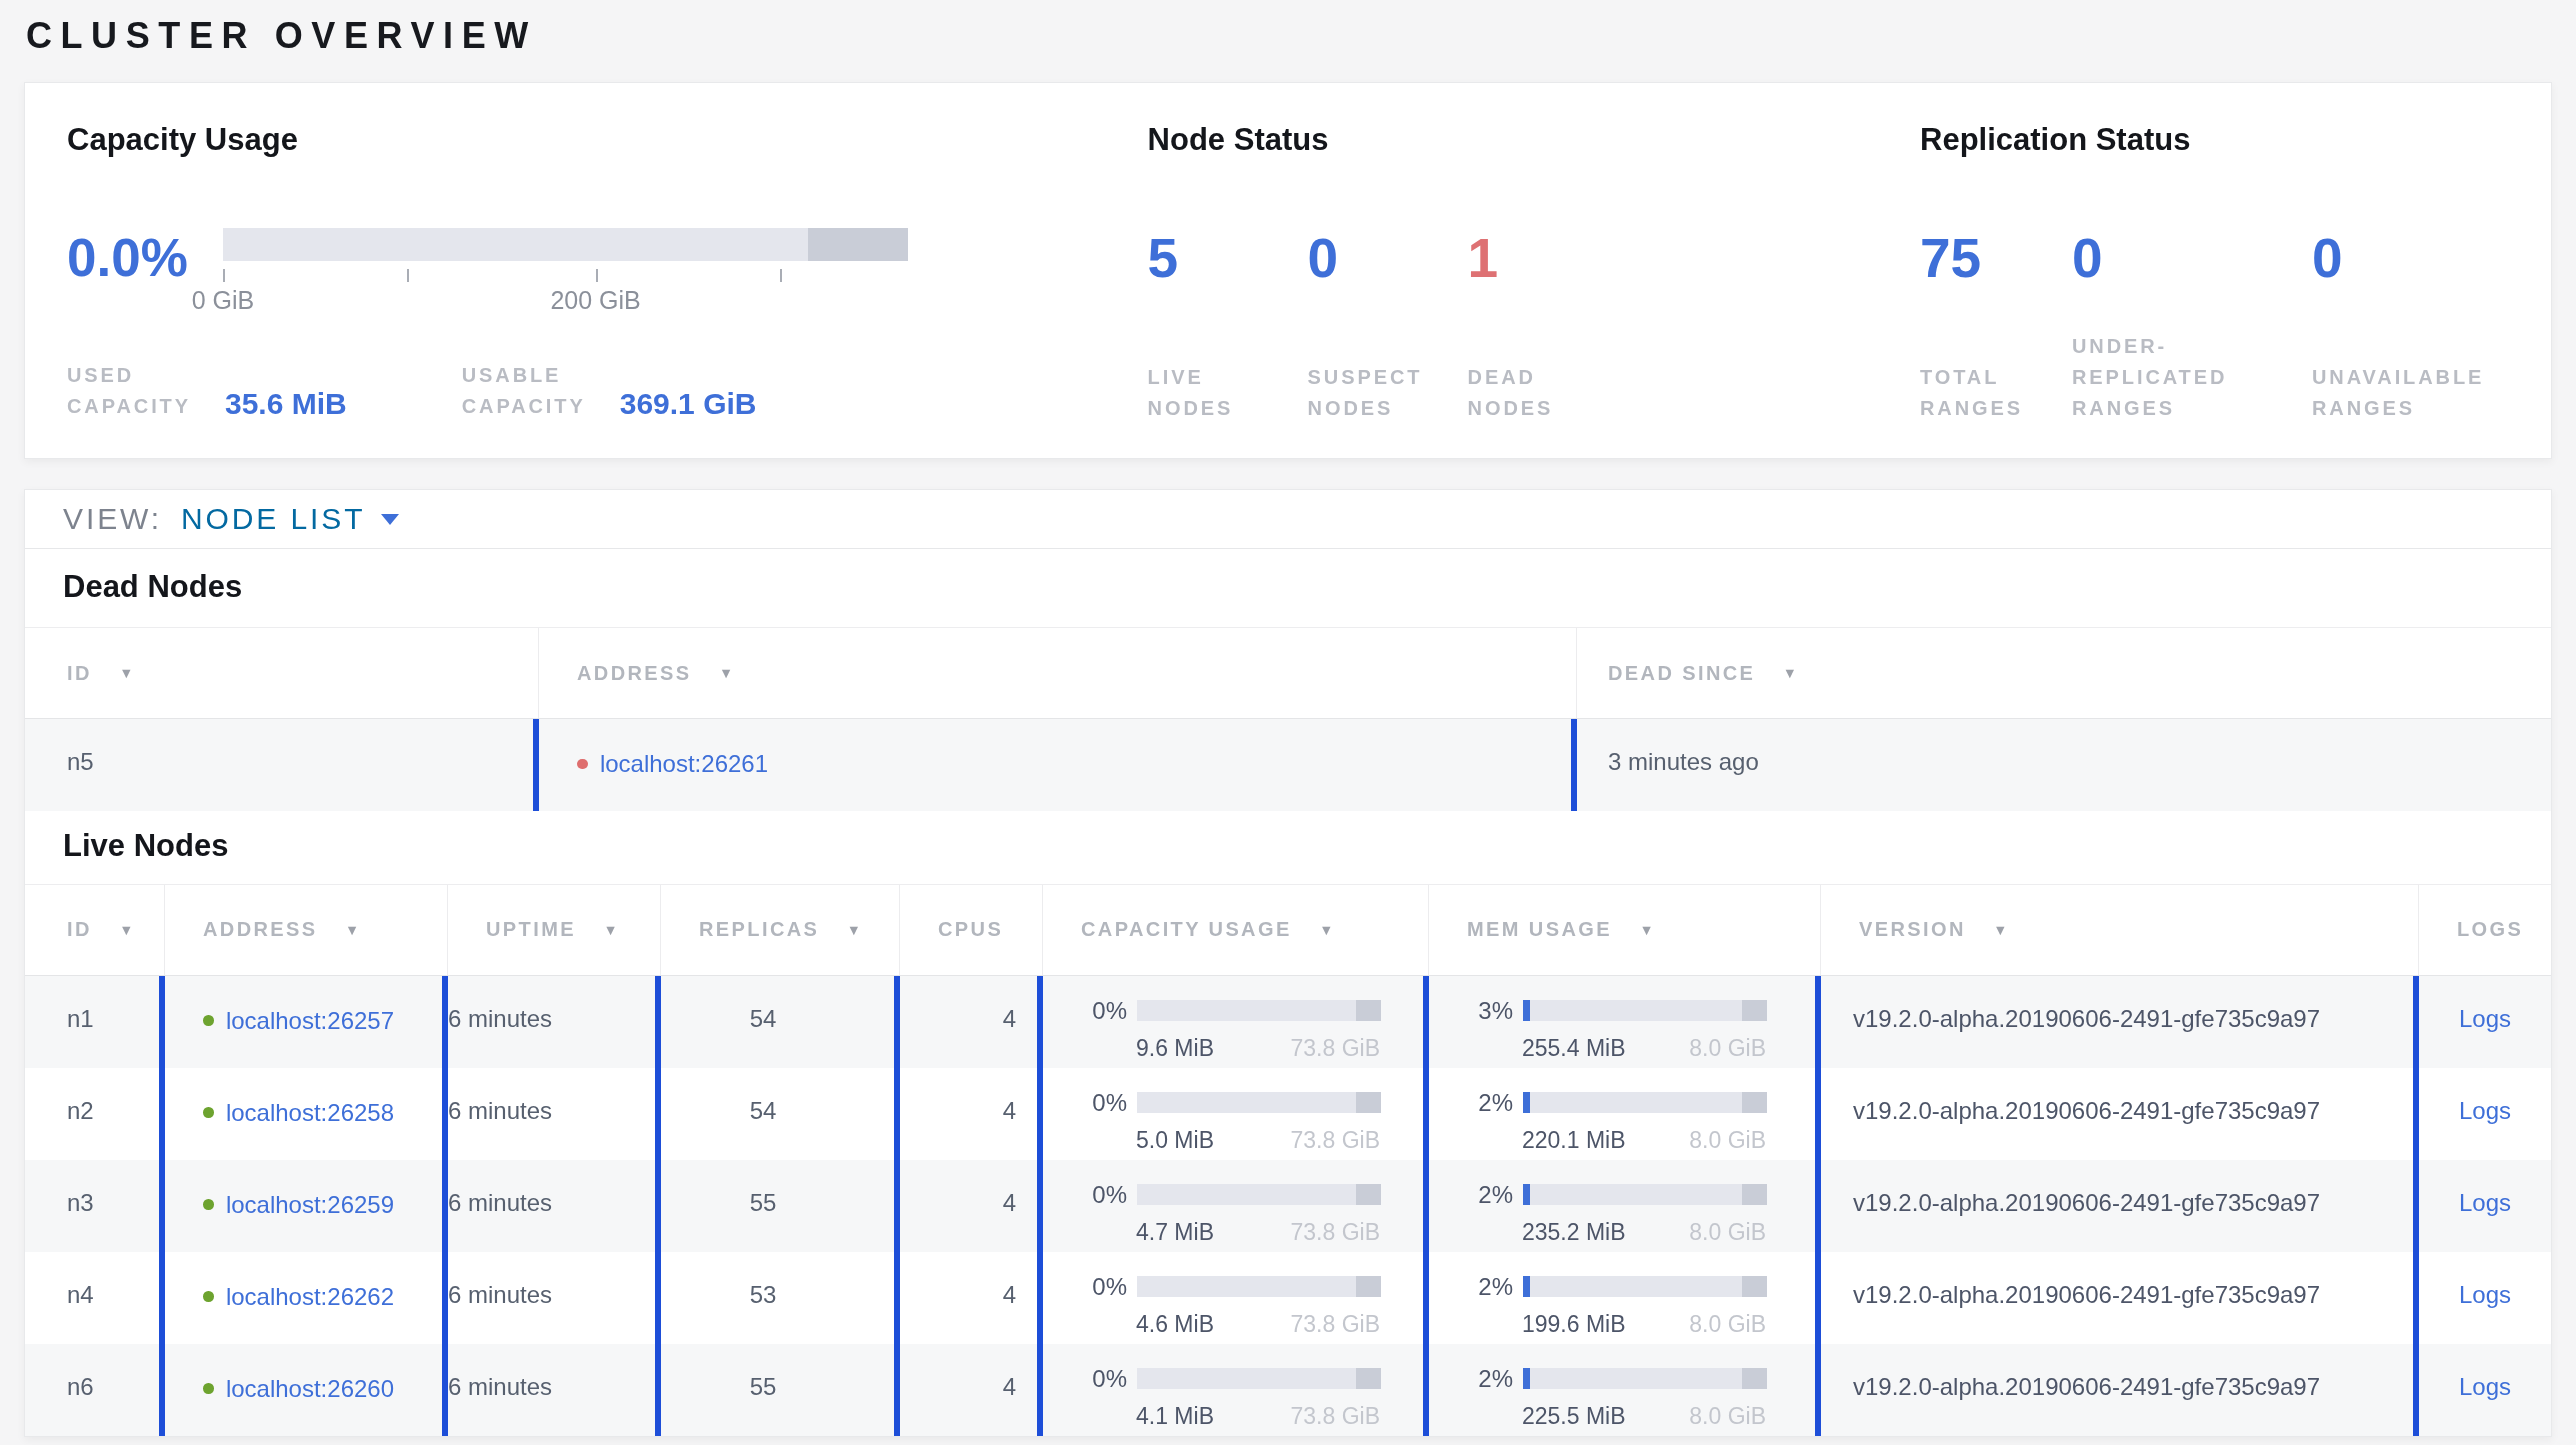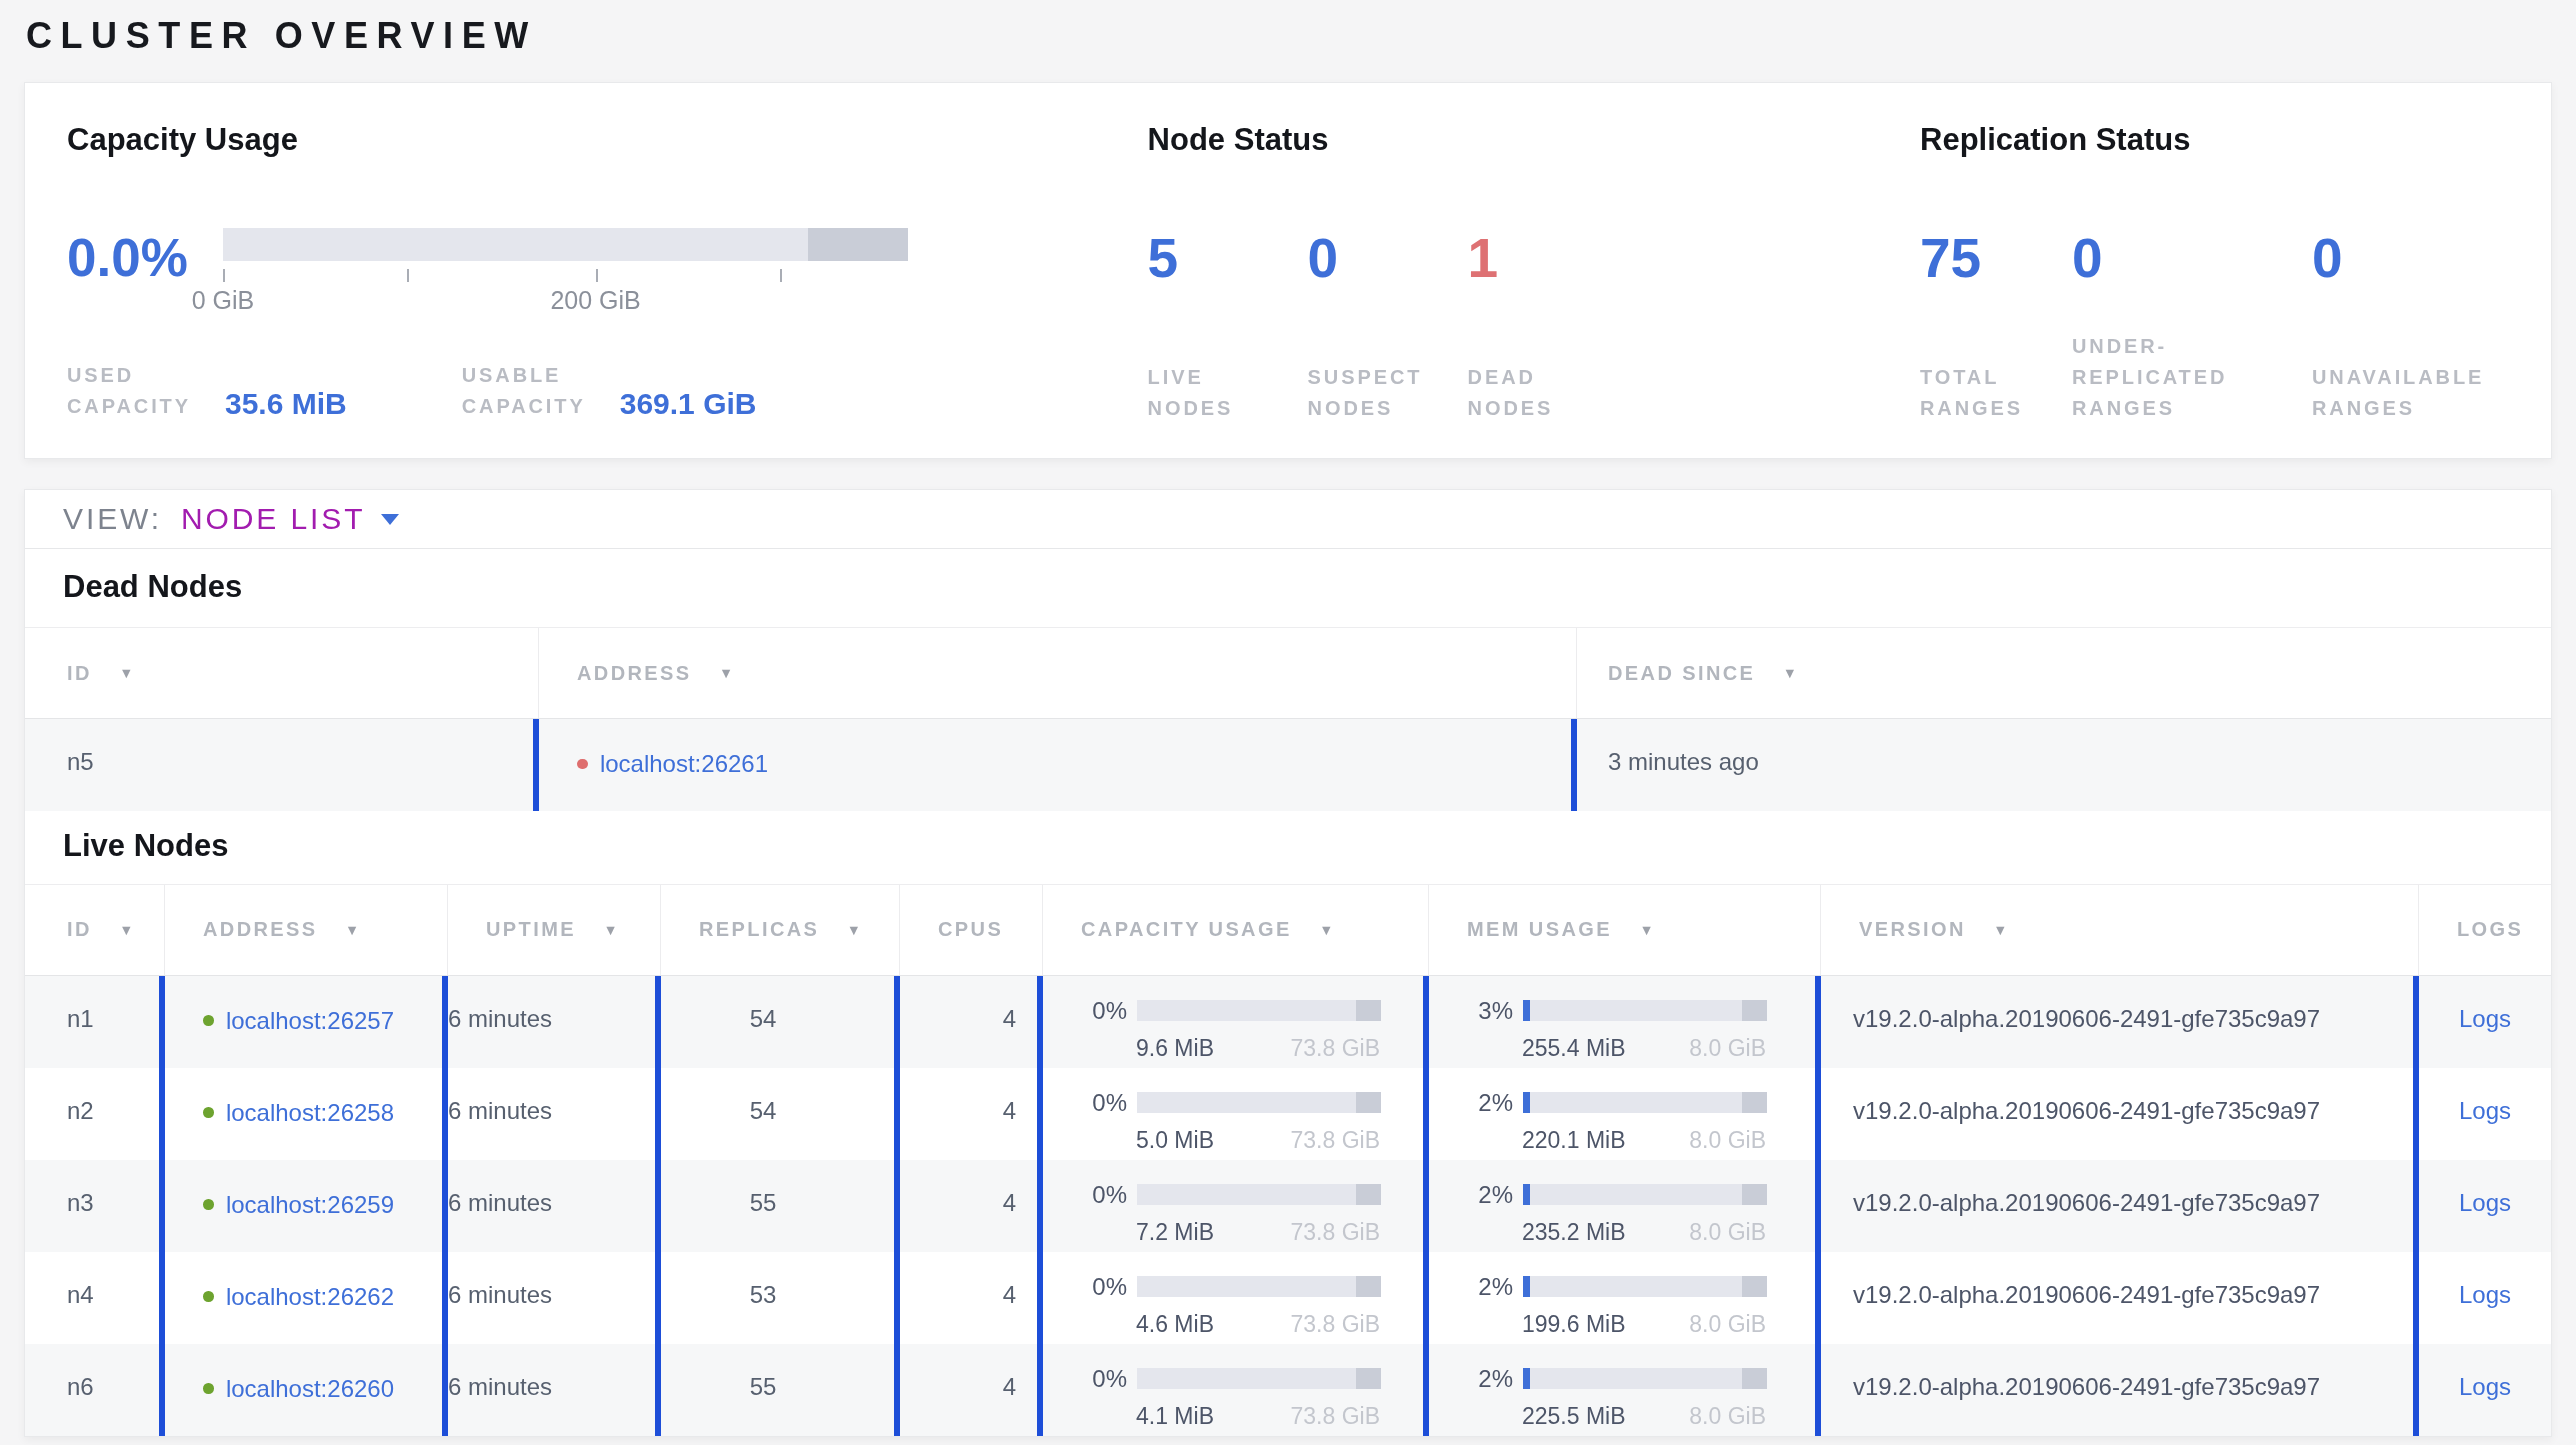--- a/index.html
+++ b/index.html
@@ -56,21 +56,21 @@
   .replication .stat:nth-child(3) { width:239px; }
   .replication .stat:nth-child(1) .stat-lbl { width:143px; }
   .replication .stat:nth-child(2) .stat-lbl { width:205px; }
   .replication .stat:nth-child(3) .stat-lbl { width:224px; }
 
   
   .list-card { margin-top:30px; }
   .view-bar { height:59px; display:flex; align-items:center; padding-left:38px;
     border-bottom:1px solid #e6e7e9; font-size:30px; letter-spacing:2.9px; }
   .view-label { color:#7d838e; margin-right:19px; }
-  .view-select { color:#a21caf; display:flex; align-items:center; cursor:pointer; }
+  .view-select { color:#0369a1; display:flex; align-items:center; cursor:pointer; }
   .caret { margin-left:15.3px; width:0; height:0;
     border-left:9.5px solid transparent; border-right:9.5px solid transparent;
     border-top:11.5px solid #3e6fd8; }
 
   .section-title { margin:0; font-size:31px; line-height:38px; font-weight:700; color:#14161b; }
   .section-title.dead { padding:19px 0 21px 38px; }
   .section-title.live { padding:15.3px 0 19px 38px; }
 
   .thead { display:flex; height:92px; border-top:1px solid #ededef; border-bottom:1px solid #e4e5e7; }
   .th { display:flex; align-items:center; padding-left:38px; border-right:1px solid #ececee;
@@ -358,21 +358,21 @@
             <div class="td cell-num c3">55</div>
             <div class="td cell-cpus c4">4</div>
             <div class="td cell-usage c5">
               <div class="u-top">
                 <span class="u-pct">0%</span>
                 <div class="mini-bar">
                   <div class="mini-dark" style="left: 90%;"></div>
                 </div>
               </div>
               <div class="u-vals">
-                <span class="u-used">7.2 MiB</span>
+                <span class="u-used">4.7 MiB</span>
                 <span class="u-total">73.8 GiB</span>
               </div>
             </div>
             <div class="td cell-usage c6">
               <div class="u-top">
                 <span class="u-pct">2%</span>
                 <div class="mini-bar">
                   <div class="mini-fill" style="width: 7.6px;"></div>
                   <div class="mini-dark" style="left: 90%;"></div>
                 </div>

